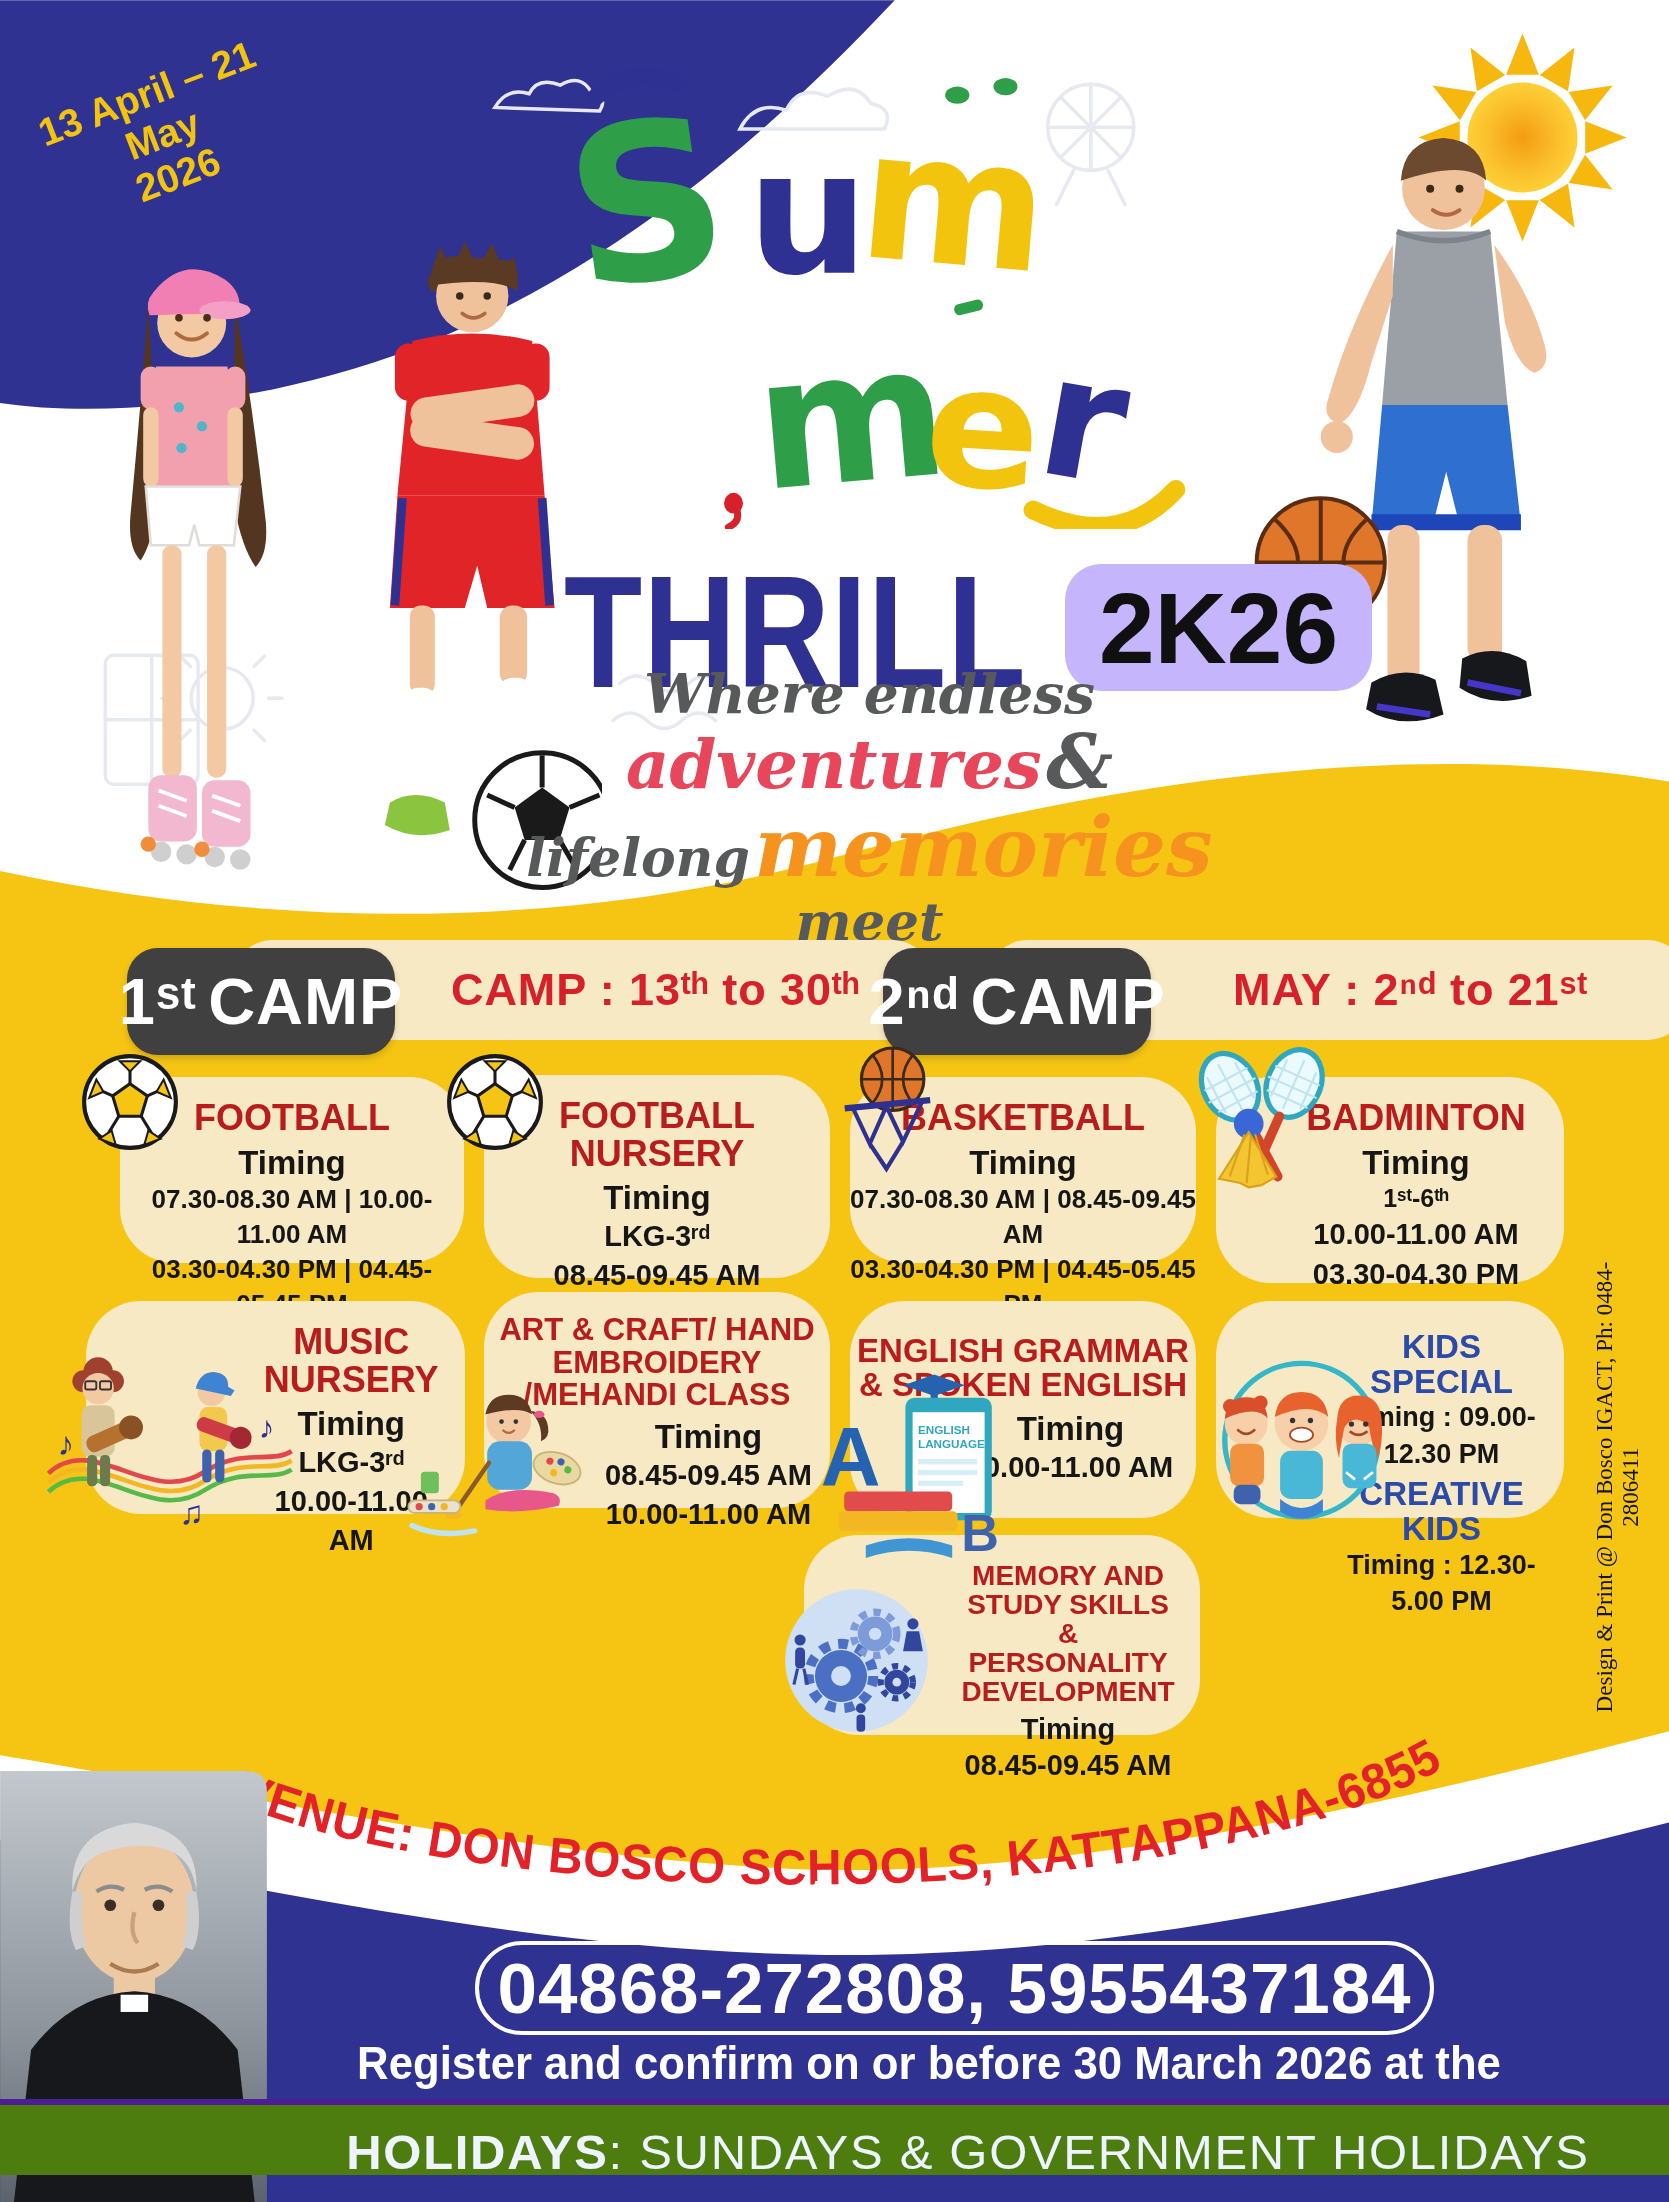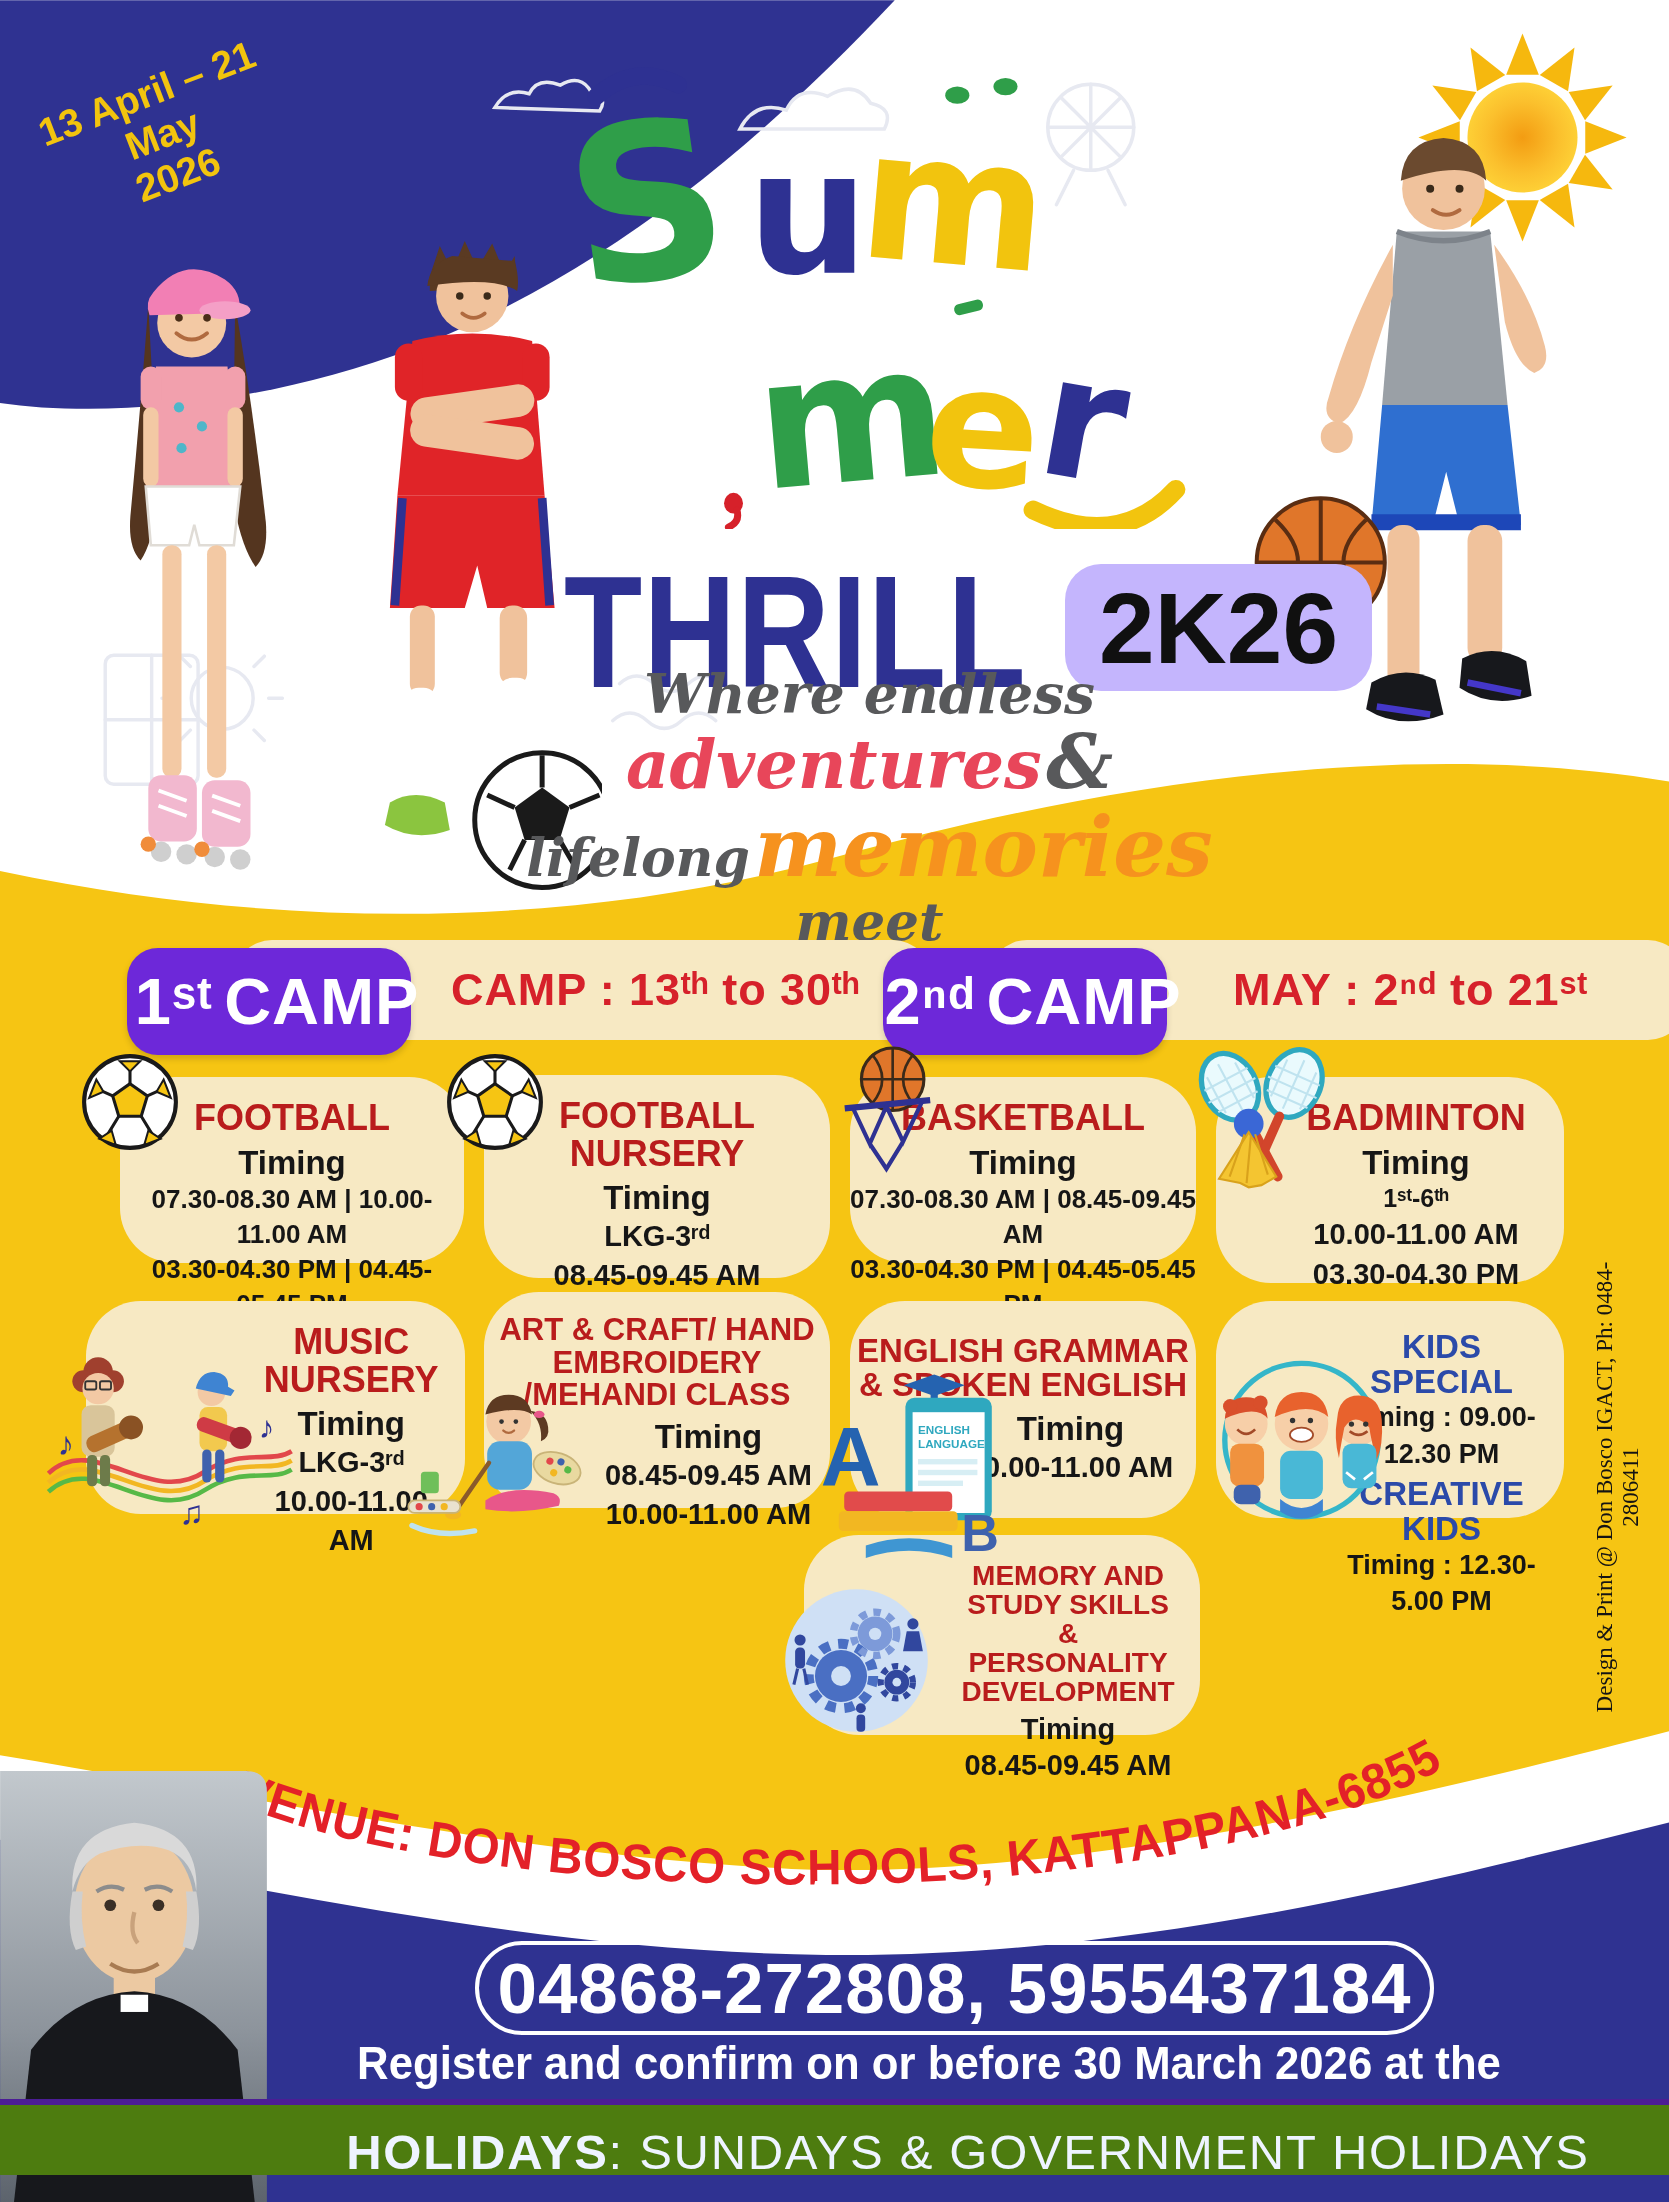--- a/index.html
+++ b/index.html
@@ -25,23 +25,23 @@
   .tg-adventures{color:#e8465a;font-weight:800;font-size:67px;}
   .tg-amp{color:#58595b;font-weight:700;font-size:74px;}
   .tg-lifelong{color:#58595b;font-weight:700;font-size:52px;}
   .tg-memories{color:#f6921e;font-weight:800;font-size:83px;}
   .tg-meet{color:#58595b;font-weight:700;font-size:53px;}
 
   
   .camp-dates-pill{background:#f7e9c3;border-radius:38px;height:100px;display:flex;
     align-items:center;justify-content:center;}
   .camp-dates-pill .dates{color:#d6212a;font-weight:800;font-size:45px;letter-spacing:0.9px;}
-  .camp-red-pill{background:#6d28d9;border-radius:31px;height:107px;display:flex;
+  .camp-red-pill{background:#404040;border-radius:31px;height:107px;display:flex;
     align-items:center;justify-content:center;color:#fff;font-weight:800;font-size:65px;
-    letter-spacing:0.9px;box-shadow:0 3.4px 6.9px rgba(0,0,0,.15);padding-left:16px;}
+    letter-spacing:0.9px;box-shadow:0 3.4px 6.9px rgba(0,0,0,.15);}
   .camp-red-pill .num{margin-right:12px;}
 
   
   .card{background:#f7e9c3;border-radius:55px;text-align:center;color:#1d1d1b;
     padding-top:22.4px;box-sizing:border-box;}
   .ctitle{color:#b91c1c;font-weight:700;font-size:36px;line-height:1.04;letter-spacing:0;}
   .tlabel{font-weight:800;font-size:33px;margin-top:6.9px;color:#161616;}
   .sched{font-weight:700;font-size:29px;line-height:1.35;color:#161616;}
   .small-title{color:#2b4aa9;font-weight:800;font-size:33px;line-height:1.05;}
 

